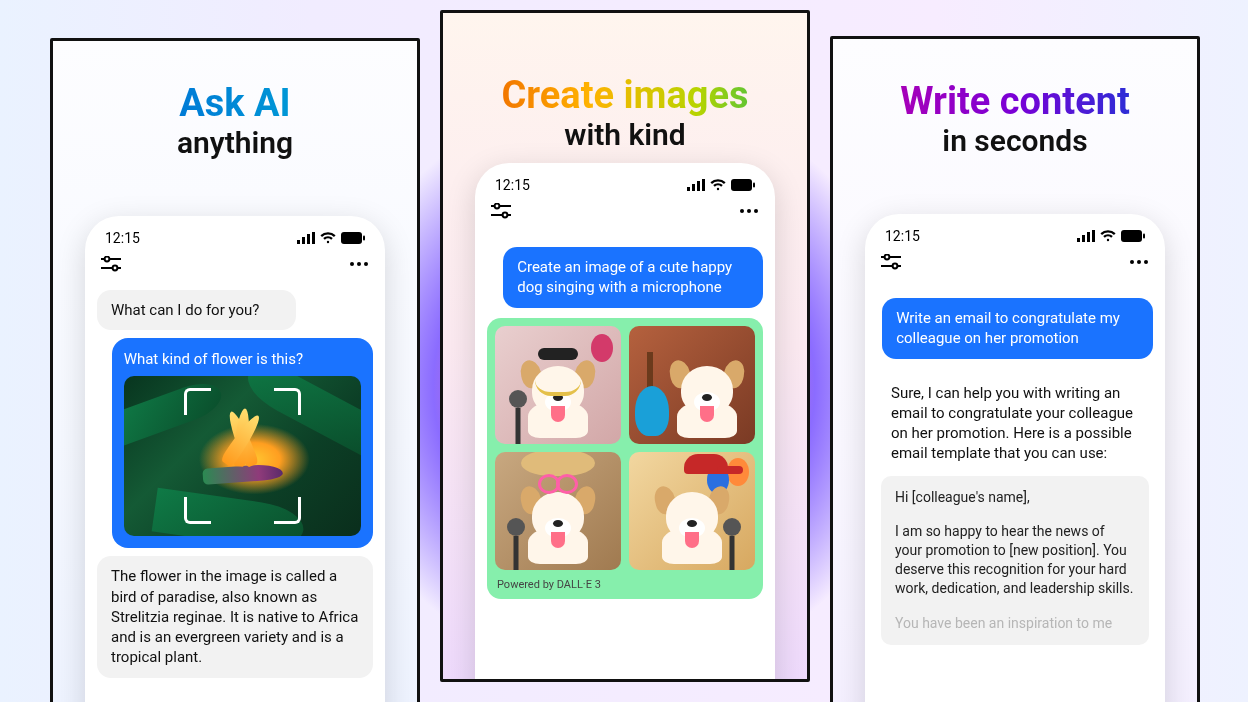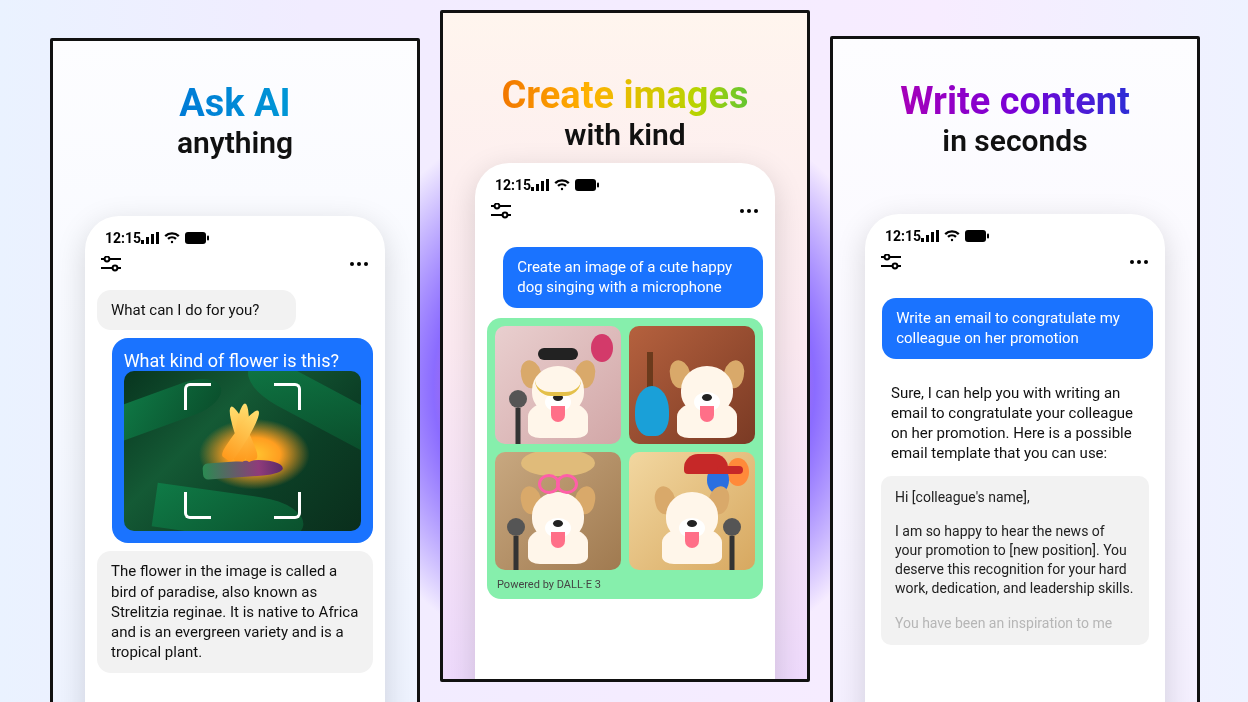--- a/index.html
+++ b/index.html
@@ -52,30 +52,30 @@
     width:300px;
     background:#fff;
     border-radius:34px 34px 0 0;
     box-shadow:0 8px 30px rgba(0,0,0,0.15);
     padding:14px 10px 0 10px;
     box-sizing:border-box;
   }
   .p1 .phone{top:175px;height:520px;}
   .p2 .phone{top:150px;height:540px;}
   .p3 .phone{top:175px;height:520px;}
-  .statusbar{display:flex;align-items:center;font-weight:700;font-size:14px;padding:0 10px;}
+  .statusbar{display:flex;align-items:center;justify-content:space-between;font-weight:400;font-size:14px;padding:0 10px;}
   .status-icons{display:flex;align-items:center;gap:5px;}
   .icon{display:inline-flex;}
   .topbar{display:flex;align-items:center;justify-content:space-between;padding:10px 6px 6px 6px;}
   .chat{padding:4px 2px 0 2px;}
   .bubble{border-radius:14px;padding:10px 14px;font-size:15px;line-height:1.35;margin:8px 0;max-width:92%;}
   .bubble.grey{background:#f2f2f2;color:#111;}
   .bubble.blue{background:#1a73ff;color:#fff;margin-left:auto;}
   .img-bubble{background:#1a73ff;color:#fff;border-radius:16px;padding:12px 12px 12px 12px;margin-left:auto;max-width:86%;}
-  .img-bubble .q{font-size:18px;}
+  .img-bubble .q{font-size:15px;margin-bottom:8px;}
   .img-frame{
     position:relative;width:100%;height:160px;border-radius:10px;overflow:hidden;
     background:
       radial-gradient(ellipse at 55% 52%, #ffc530 0%, #ff9e20 14%, rgba(0,0,0,0) 30%),
       linear-gradient(135deg,#08351f 0%,#145a35 35%,#0c3f26 65%,#0a2e1c 100%);
   }
   .leaf{position:absolute;background:linear-gradient(140deg,#0f7a46,#0a4d2b);}
   .leaf.l1{width:110px;height:34px;left:-10px;top:18px;transform:rotate(-20deg);border-radius:0 60% 60% 0/0 100% 100% 0;}
   .leaf.l2{width:140px;height:40px;right:-20px;top:10px;transform:rotate(28deg);border-radius:60% 0 0 60%/100% 0 0 100%;}
   .leaf.l3{width:150px;height:44px;left:30px;bottom:-6px;transform:rotate(8deg);border-radius:0 60% 60% 0/0 100% 100% 0;}

